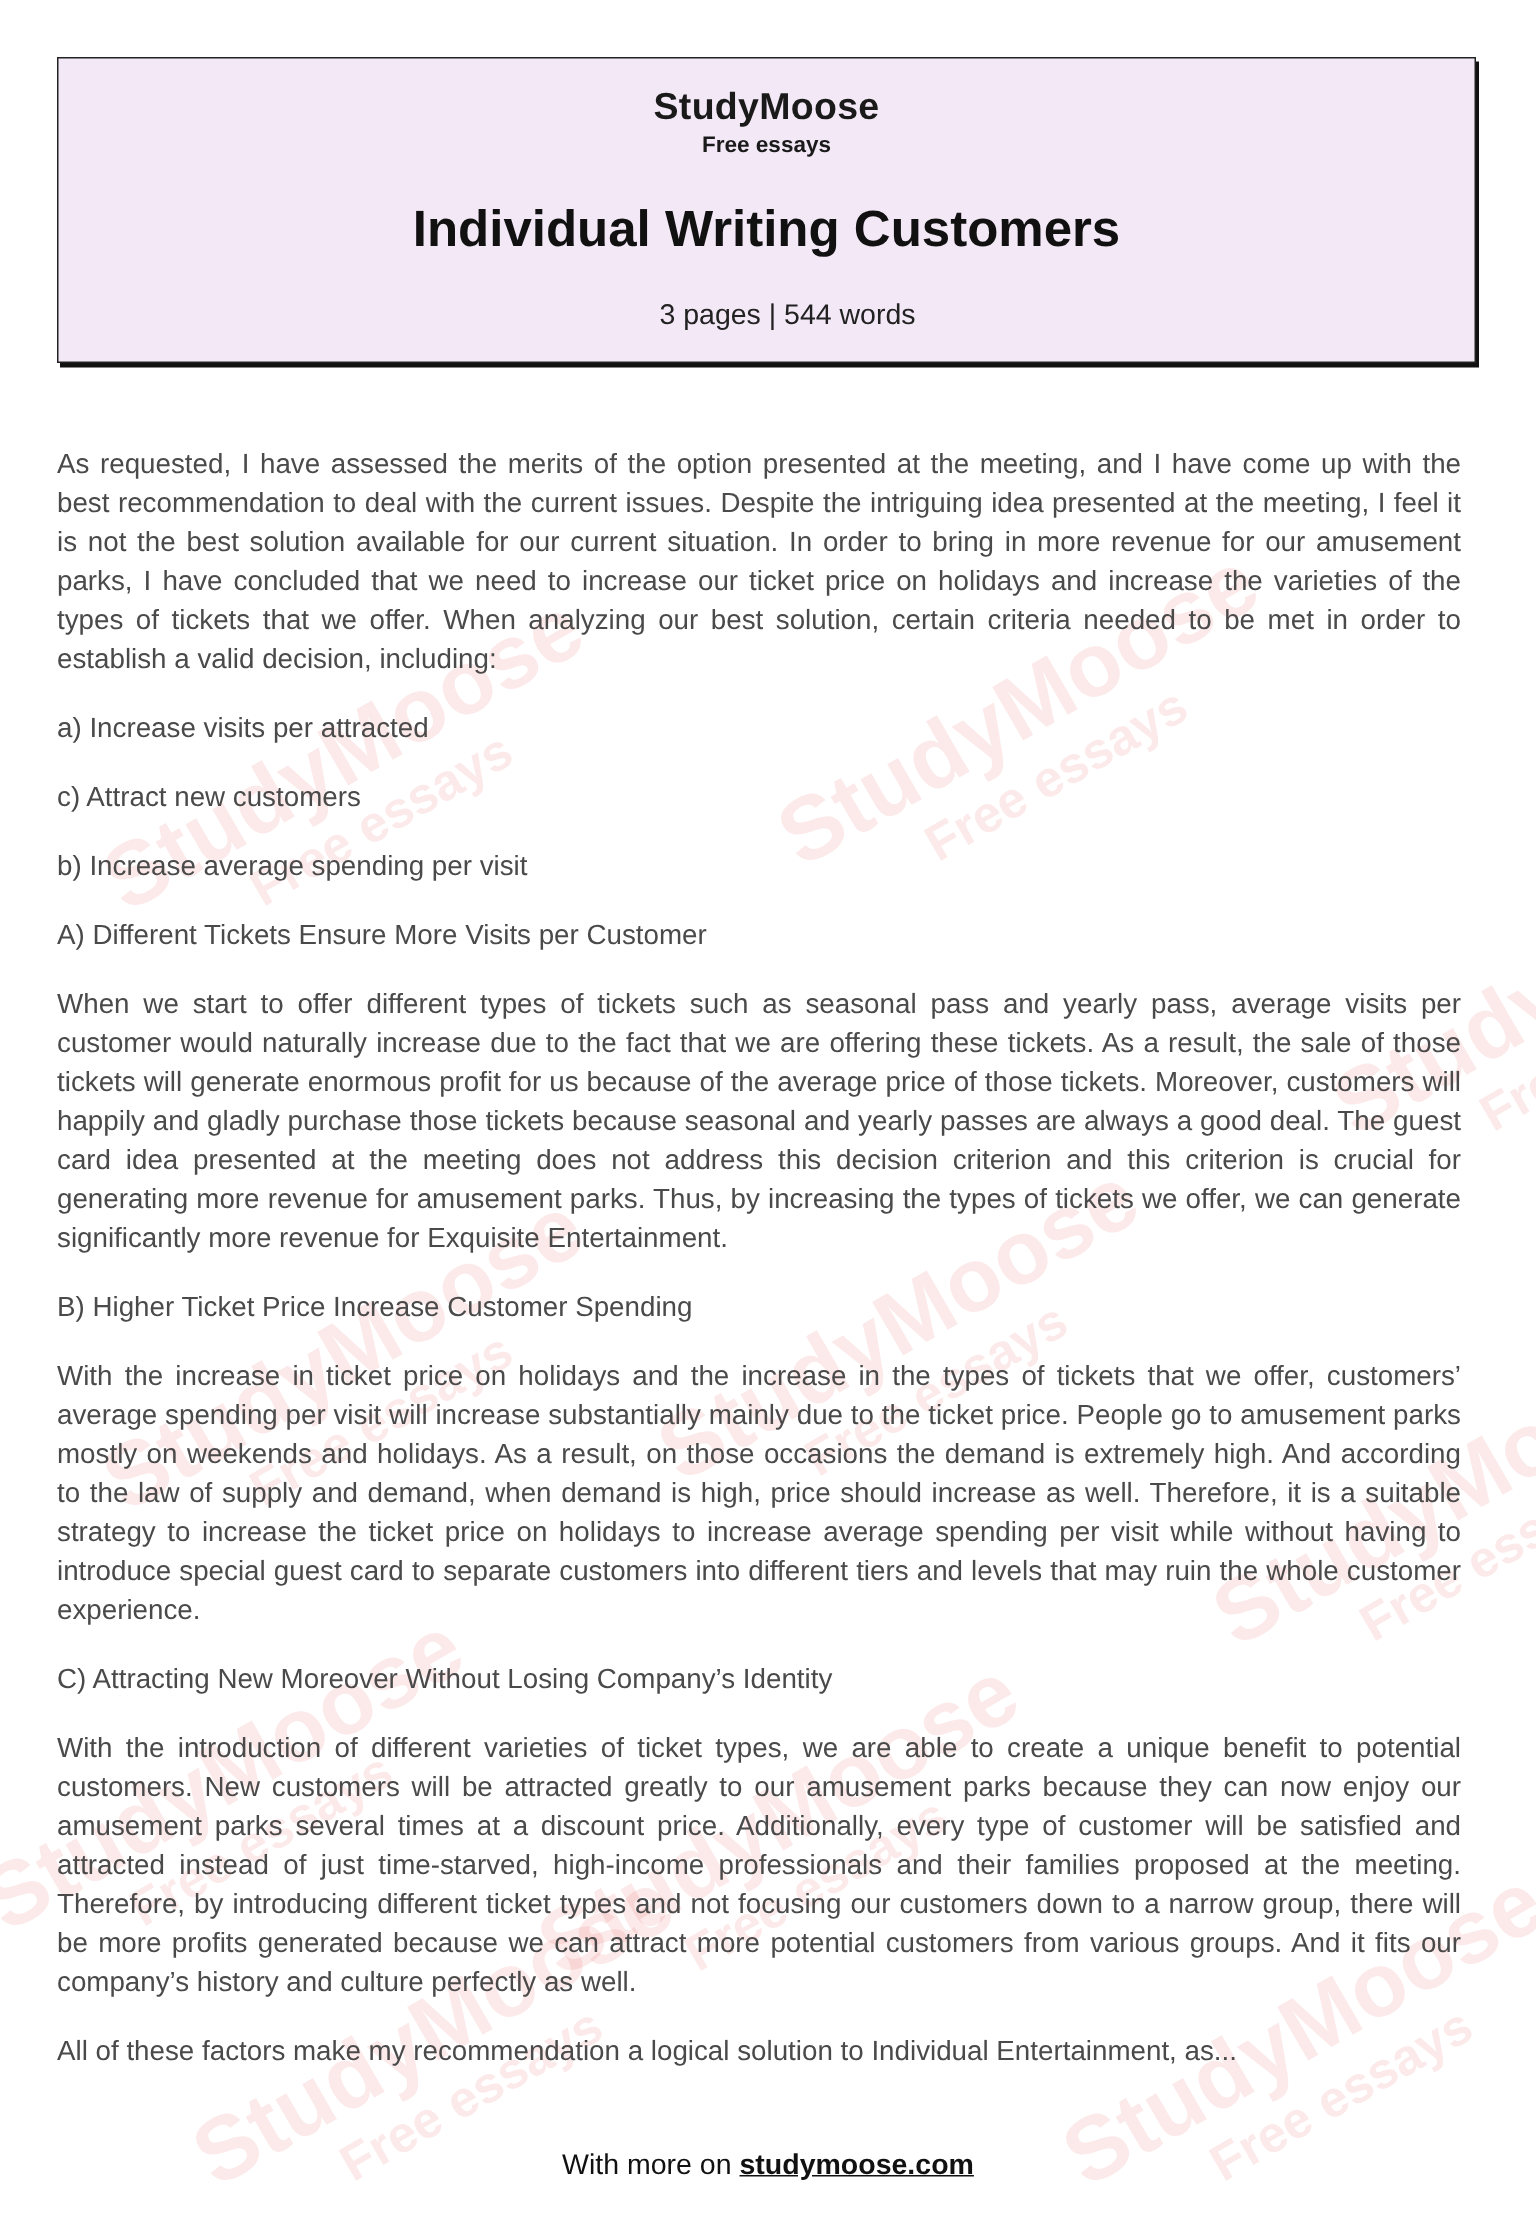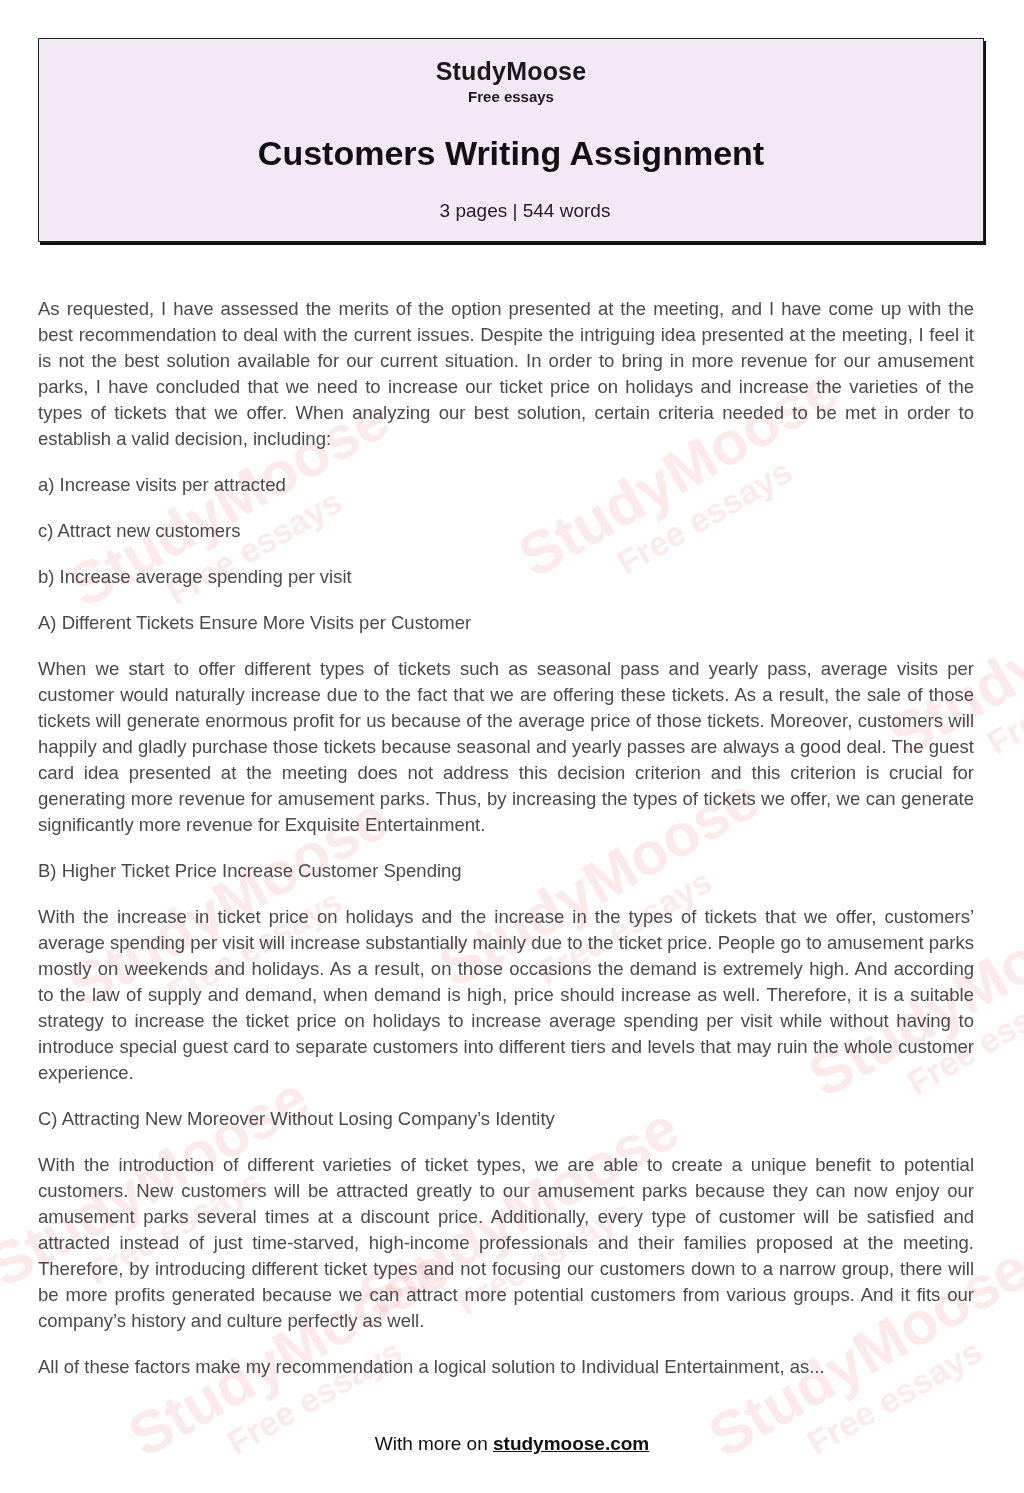--- a/index.html
+++ b/index.html
@@ -29,21 +29,21 @@
 
   .read-more { position: absolute; left: 0; right: 0; top: 1433px; text-align: center; font-size: 19px; color: #111; }
   .read-more a { color: #111; font-weight: bold; text-decoration: underline; }
 </style>
 </head>
 <body>
 
 <div class="header-box">
   <div class="brand">StudyMoose</div>
   <div class="brand-sub">Free essays</div>
-  <div class="doc-title">Customers Writing Assignment</div>
+  <div class="doc-title">Individual Writing Customers</div>
   <div class="doc-meta">3 pages | 544 words</div>
 </div>
 
 <div class="watermarks">
   <div class="wm" style="left:60px; top:470px;">
     <span class="wm-brand">StudyMoose</span>
     <span class="wm-sub">Free essays</span>
   </div>
   <div class="wm" style="left:510px; top:440px;">
     <span class="wm-brand">StudyMoose</span>

